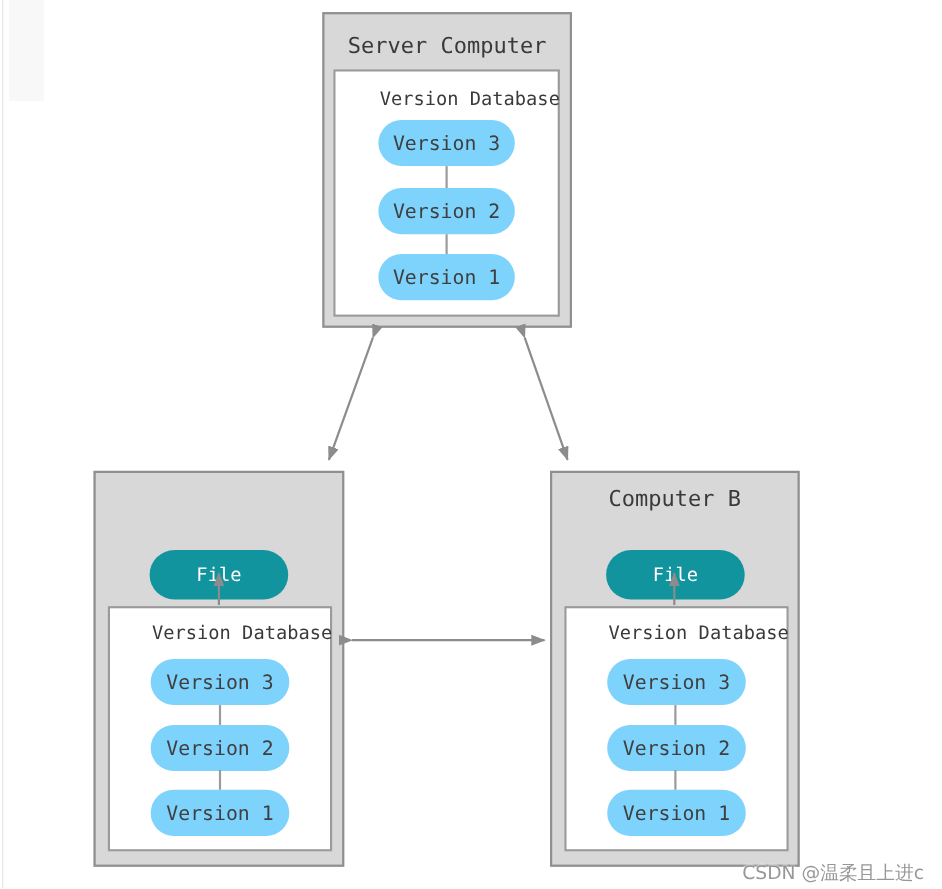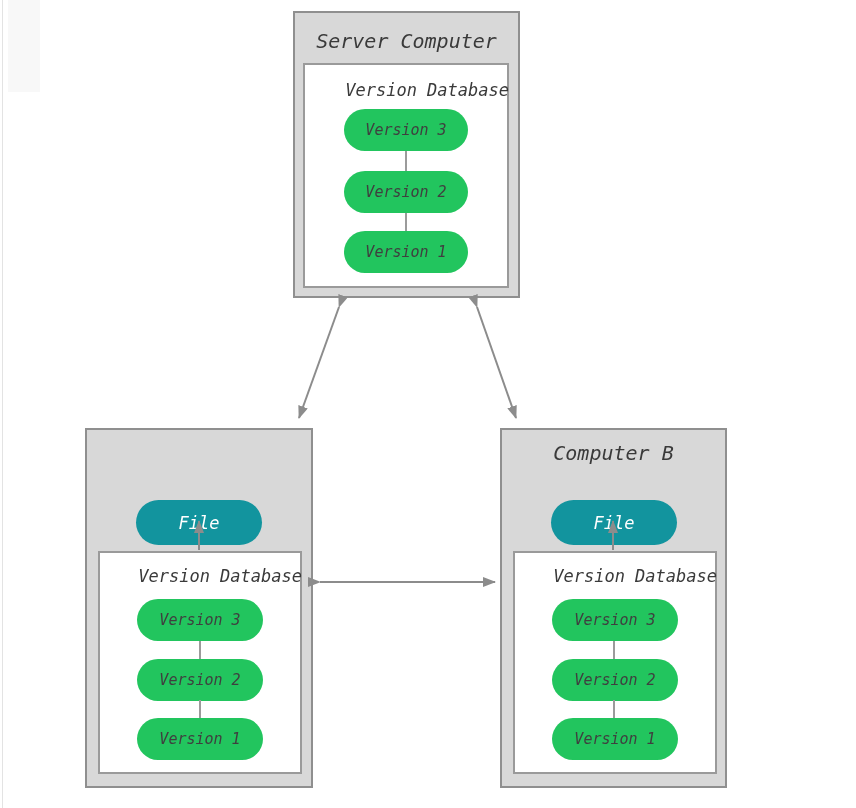--- a/index.html
+++ b/index.html
@@ -4,21 +4,20 @@
 <style>
   html, body { margin: 0; padding: 0; background: #ffffff; }
   #stage {
     position: relative;
     width: 856px;
     height: 808px;
     background: #ffffff;
     overflow: hidden;
     font-family: "DejaVu Sans Mono", monospace;
     color: #3a3a3a;
-    font-style: italic;
   }
   .edge-line {
     position: absolute;
     left: 2px; top: 0; bottom: 0;
     width: 1px;
     background: #e3e3e3;
   }
   .corner-smudge {
     position: absolute;
     left: 8px; top: 0;
@@ -58,23 +57,23 @@
     left: 0; right: 0;
     text-align: right;
     font-size: 17px;
     white-space: nowrap;
   }
   #server-db-label { top: 80px; }
   #computer-a-db-label, #computer-b-db-label { top: 566px; }
   .pill {
     position: absolute;
     box-sizing: border-box;
-    background: #22c55e;
+    background: #7dd3fc;
     border-radius: 22px;
-    font-size: 15px;
+    font-size: 18px;
     color: #3f3f3f;
     display: flex;
     align-items: center;
     justify-content: center;
     white-space: nowrap;
   }
   .file-pill {
     position: absolute;
     box-sizing: border-box;
     background: #12949e;
@@ -176,15 +175,16 @@
       </marker>
     </defs>
     <line x1="339" y1="307" x2="299" y2="418" stroke="#8c8c8c" stroke-width="2" marker-start="url(#ah)" marker-end="url(#ah)"></line>
     <line x1="477" y1="307" x2="516" y2="418" stroke="#8c8c8c" stroke-width="2" marker-start="url(#ah)" marker-end="url(#ah)"></line>
     <line x1="320" y1="582" x2="495" y2="582" stroke="#8c8c8c" stroke-width="2" marker-start="url(#ah)" marker-end="url(#ah)"></line>
     <line x1="199" y1="550" x2="199" y2="521" stroke="#8c8c8c" stroke-width="2" marker-end="url(#ah)"></line>
     <line x1="613" y1="550" x2="613" y2="521" stroke="#8c8c8c" stroke-width="2" marker-end="url(#ah)"></line>
   </svg>
 
   <div id="watermark">
+    <div>CSDN @温柔且上进c</div>
   </div>
 
 </div>
 
 </body></html>

